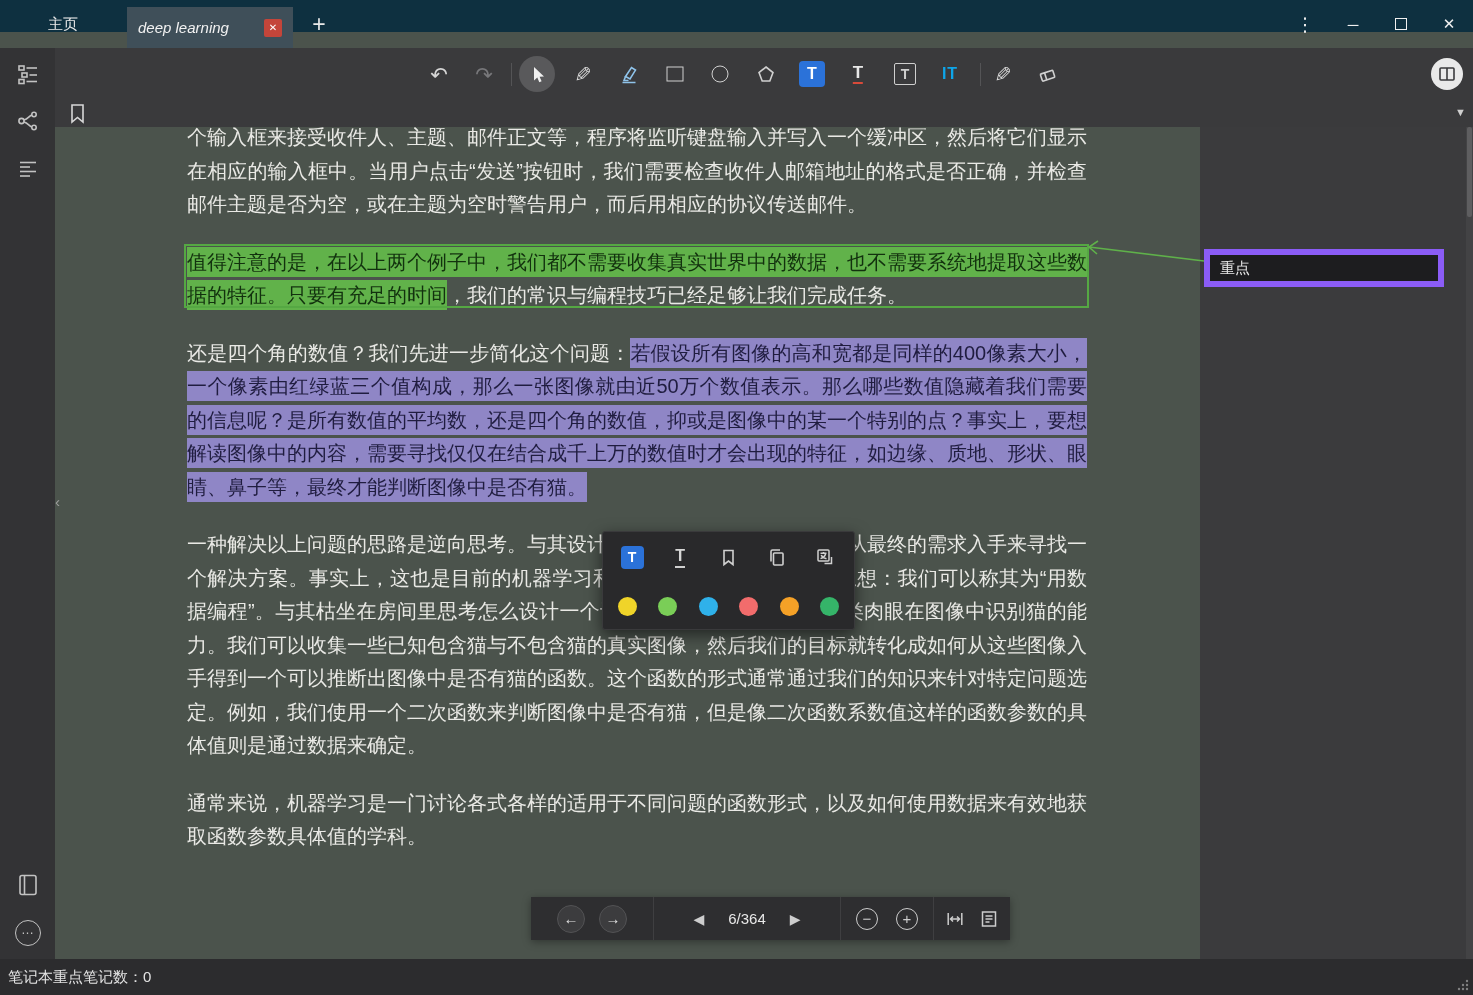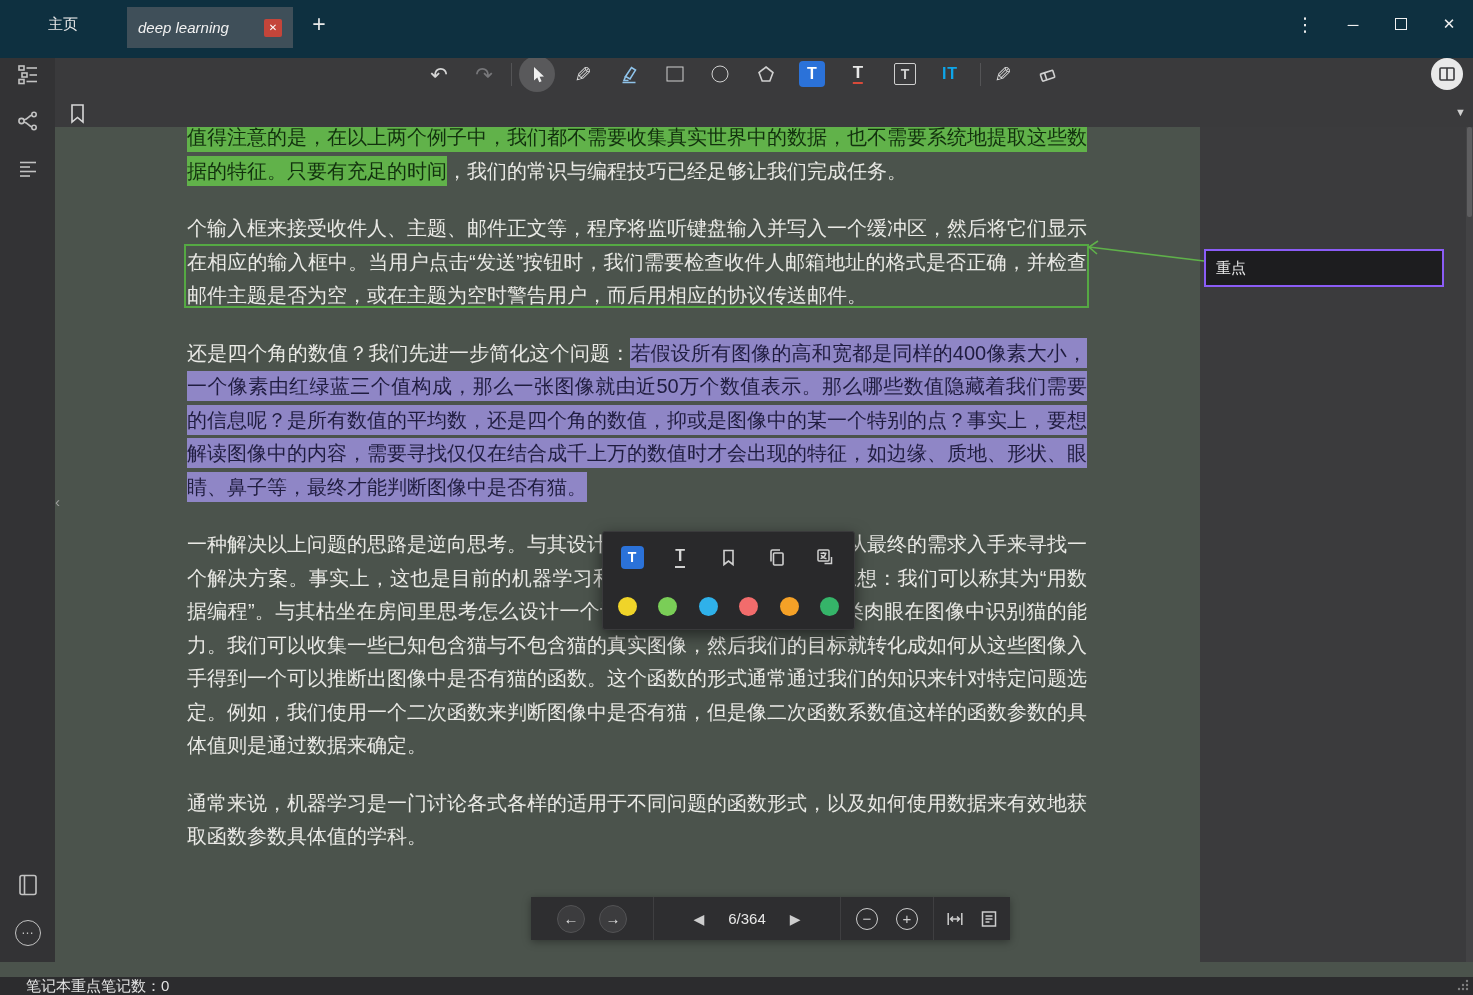--- a/index.html
+++ b/index.html
@@ -5,21 +5,21 @@
   * { box-sizing: border-box; margin: 0; padding: 0; }
   html,body { width:1473px; height:995px; }
   body {
     position: relative; overflow: hidden;
     background: #4b534c;
     font-family: "Liberation Sans", sans-serif;
     -webkit-font-smoothing: antialiased;
   }
 
   
-  .titlebar { position:absolute; left:0; top:0; right:0; height:58px; background:#0e3040; color:#e9e9e9; z-index:20; }
+  .titlebar { position:absolute; left:0; top:0; right:0; height:32px; background:#0e3040; color:#e9e9e9; z-index:20; }
   .home { position:absolute; left:48px; top:0; height:48px; display:flex; align-items:center; font-size:15px; cursor:default; }
   .tab { position:absolute; left:127px; top:7px; width:166px; height:41px; background:#3f4f59; display:flex; align-items:center; padding:0 11px; gap:8px; }
   .tab-label { flex:1; font-size:15px; color:#f2f2f2; white-space:nowrap; overflow:hidden;font-style:italic; }
   .tab-close { width:18px; height:18px; background:#c4453a; border-radius:2px; color:#fff; font-size:10px; display:flex; align-items:center; justify-content:center; }
   .newtab { position:absolute; left:304px; top:0; width:30px; height:48px; display:flex; align-items:center; justify-content:center; font-size:23px; font-weight:300; }
   .win-controls { position:absolute; right:0; top:0; height:48px; display:flex; }
   .winbtn { width:48px; height:48px; display:flex; align-items:center; justify-content:center; color:#f0f0f0; font-size:15px; }
   .winbtn.menu { font-size:19px; }
   .maxbox { width:12px; height:12px; border:1.5px solid #f0f0f0; display:inline-block; }
 
@@ -52,21 +52,21 @@
   
   .content { position:absolute; left:55px; top:127px; right:0; bottom:33px; background:#4b534c; overflow:hidden; }
   .pdftext { position:absolute; left:132px; top:-6px; width:900px; font-size:20px; line-height:33.5px; color:#e9e9e5; text-align:justify; z-index:1; }
   .para { margin-bottom:24px; }
   .hl-green { background:#61b24a; color:#12310e; padding:4px 0; }
   .hl-purple { background:#8f86c6; color:#201d40; padding:4px 0; }
   .green-outline { position:absolute; left:129px; top:117px; width:905px; height:64px; border:2px solid #55a843; z-index:3; pointer-events:none; }
   .connector { position:absolute; left:1025px; top:110px; z-index:3; pointer-events:none; }
 
   .rightpanel { position:absolute; left:1145px; top:0; width:266px; bottom:0; background:#3b3b3d; z-index:2; }
-  .note { position:absolute; left:4px; top:122px; width:240px; height:38px; background:#1d1d1f; border:2px solid #8b5cf6; display:flex; align-items:center; padding-left:10px; font-size:15px; color:#eaeaea; }
+  .note { position:absolute; left:4px; top:122px; width:240px; height:38px; background:#1d1d1f; border:6px solid #8b5cf6; display:flex; align-items:center; padding-left:10px; font-size:15px; color:#eaeaea; }
   .scrollbar { position:absolute; right:0; top:0; bottom:0; width:7px; background:#434345; z-index:4; }
   .scroll-thumb { position:absolute; top:0; left:1px; width:5px; height:90px; background:#5e5e60; border-radius:2px; }
   .collapse { position:absolute; left:0px; top:366px; color:#9f9f9f; font-size:15px; z-index:4; }
 
   
   .popup { position:absolute; left:547px; top:404px; width:253px; height:99px; background:#29292b; border:1px solid #3a3a3c; border-radius:3px; box-shadow:0 5px 16px rgba(0,0,0,.55); z-index:6; }
   .popup-row { display:flex; align-items:center; justify-content:space-between; padding:0 16px; height:50px; }
   .popup-row.colors { height:49px; padding:0 15px; }
   .pp-icon { width:26px; height:26px; display:flex; align-items:center; justify-content:center; color:#d0d0d0; }
   .pp-icon .t-blue { width:23px; height:23px; font-size:14px; }
@@ -81,21 +81,21 @@
   .nav-sec.s3 { width:92px; gap:18px; }
   .nav-sec.s4 { width:76px; gap:14px; }
   .nav-divider { width:1px; height:43px; background:#3f3f41; }
   .circ-btn { width:28px; height:28px; border-radius:50%; background:#3c3c3e; border:1px solid #525254; color:#e2e2e2; display:flex; align-items:center; justify-content:center; font-size:15px; }
   .tri-btn { color:#cdcdcd; font-size:14px; }
   .page-ind { color:#e8e8e8; font-size:15px; }
   .zoom-btn { width:22px; height:22px; border-radius:50%; border:1.6px solid #cdcdcd; color:#cdcdcd; display:flex; align-items:center; justify-content:center; font-size:15px; line-height:0; }
   .fit-icon { color:#cdcdcd; display:flex; align-items:center; justify-content:center; }
 
   
-  .statusbar { position:absolute; left:0; right:0; bottom:0; height:18px; background:#2c2c2e; display:flex; align-items:center; padding-left:26px; color:#e3e3e3; font-size:15px; z-index:30; }
+  .statusbar { position:absolute; left:0; right:0; bottom:0; height:36px; background:#2c2c2e; display:flex; align-items:center; padding-left:8px; color:#e3e3e3; font-size:15px; z-index:30; }
   .grip { position:absolute; right:3px; bottom:3px; }
 
   svg { display:block; }
 </style>
 </head>
 <body>
 
 <div class="titlebar">
   <div class="home">主页</div>
   <div class="tab">
@@ -223,22 +223,22 @@
     <svg width="17" height="21" viewBox="0 0 17 21" fill="none" stroke="#d8d8d8" stroke-width="1.6">
       <path d="M3 2 H14 V19 L8.5 14.5 L3 19 Z"></path>
     </svg>
   </span>
   <span class="dropdown">▼</span>
 </div>
 
 <div class="content">
 
   <div class="pdftext">
+      <div class="para"><span>个输入框来接受收件人、主题、邮件正文等，程序将监听键盘输入并写入一个缓冲区，然后将它们显示在相应的输入框中。当用户点击“发送”按钮时，我们需要检查收件人邮箱地址的格式是否正确，并检查邮件主题是否为空，或在主题为空时警告用户，而后用相应的协议传送邮件。</span></div>
       <div class="para"><span class="hl-green">值得注意的是，在以上两个例子中，我们都不需要收集真实世界中的数据，也不需要系统地提取这些数据的特征。只要有充足的时间</span><span>，我们的常识与编程技巧已经足够让我们完成任务。</span></div>
-      <div class="para"><span>个输入框来接受收件人、主题、邮件正文等，程序将监听键盘输入并写入一个缓冲区，然后将它们显示在相应的输入框中。当用户点击“发送”按钮时，我们需要检查收件人邮箱地址的格式是否正确，并检查邮件主题是否为空，或在主题为空时警告用户，而后用相应的协议传送邮件。</span></div>
       <div class="para"><span>还是四个角的数值？我们先进一步简化这个问题：</span><span class="hl-purple">若假设所有图像的高和宽都是同样的400像素大小，一个像素由红绿蓝三个值构成，那么一张图像就由近50万个数值表示。那么哪些数值隐藏着我们需要的信息呢？是所有数值的平均数，还是四个角的数值，抑或是图像中的某一个特别的点？事实上，要想解读图像中的内容，需要寻找仅仅在结合成千上万的数值时才会出现的特征，如边缘、质地、形状、眼睛、鼻子等，最终才能判断图像中是否有猫。</span></div>
       <div class="para"><span>一种解决以上问题的思路是逆向思考。与其设计一个解决问题的程序，不如从最终的需求入手来寻找一个解决方案。事实上，这也是目前的机器学习和深度学习应用共同的核心思想：我们可以称其为“用数据编程”。与其枯坐在房间里思考怎么设计一个识别猫的程序，不如利用人类肉眼在图像中识别猫的能力。我们可以收集一些已知包含猫与不包含猫的真实图像，然后我们的目标就转化成如何从这些图像入手得到一个可以推断出图像中是否有猫的函数。这个函数的形式通常通过我们的知识来针对特定问题选定。例如，我们使用一个二次函数来判断图像中是否有猫，但是像二次函数系数值这样的函数参数的具体值则是通过数据来确定。</span></div>
       <div class="para"><span>通常来说，机器学习是一门讨论各式各样的适用于不同问题的函数形式，以及如何使用数据来有效地获取函数参数具体值的学科。</span></div>
     </div>
 
   <div class="green-outline"></div>
 
   <svg class="connector" width="180" height="45" viewBox="0 0 180 45">
     <line x1="9" y1="10" x2="124" y2="24" stroke="#5fb14a" stroke-width="1.6"></line>
     <path d="M18 4 L9 10 L17 17" fill="none" stroke="#5fb14a" stroke-width="1.6"></path>

